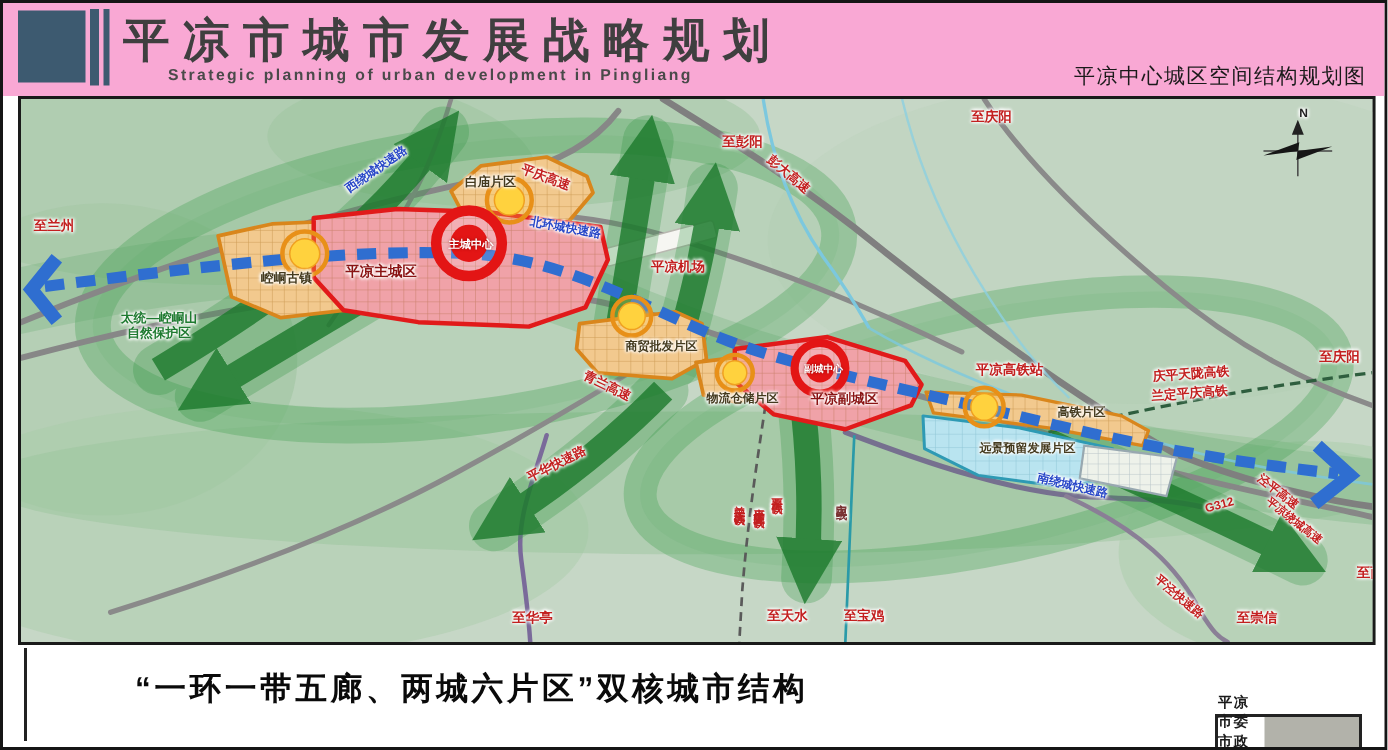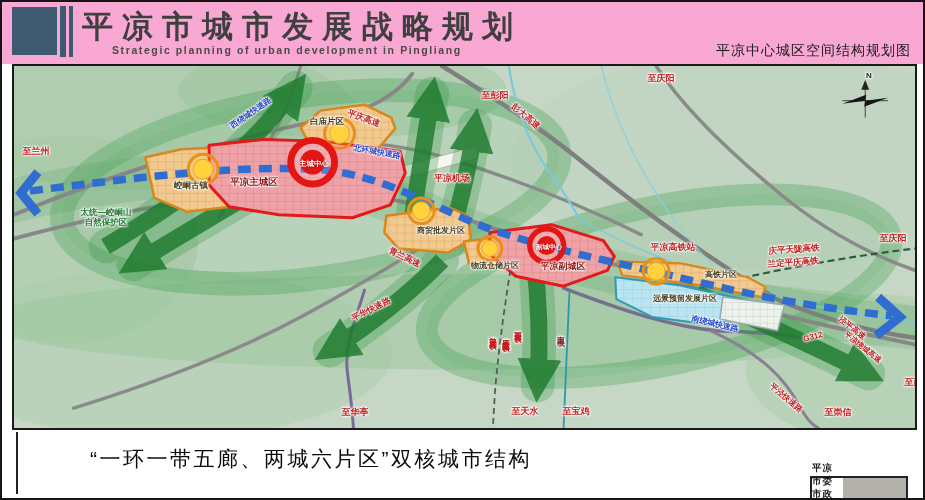--- a/index.html
+++ b/index.html
@@ -27,21 +27,21 @@
   .t-red{color:#c32020}
   .t-blue{color:#2847c8}
   .t-green{color:#1e7a30;white-space:pre-line;text-align:center;}
   .t-district{color:#443a1e;font-weight:700}
   .t-city{color:#8a1414;font-weight:700}
   .t-core{color:#fff;font-weight:700;text-shadow:0 0 2px rgba(120,0,0,.8);}
   .t-maroon{color:#7a3232}
   .t-dark{color:#222}
   .vertical{writing-mode:vertical-rl;letter-spacing:1px;}
   
-  .footer-caption{position:absolute;left:88px;top:443px;font-size:21px;font-weight:normal;color:#0a0a0a;
+  .footer-caption{position:absolute;left:88px;top:443px;font-size:21px;font-weight:bold;color:#0a0a0a;
                   letter-spacing:2.5px;white-space:nowrap;}
   .footer-tick{position:absolute;left:14px;top:430px;width:2px;height:62px;background:#222;}
   .credit-box{position:absolute;left:808px;top:430px;width:98px;height:62px;border:2px solid #222;
               box-sizing:border-box;display:flex;flex-direction:row;margin-top:44px;}
   .credit-top{height:20px;background:#fff;display:flex;align-items:center;justify-content:center;
               font-size:9.5px;font-weight:bold;color:#1a1a1a;letter-spacing:1px;}
   .credit-num{flex:1;background:#b2b2aa;display:flex;align-items:center;justify-content:center;
               font-family:"Liberation Serif","DejaVu Serif",serif;font-size:26px;font-weight:bold;color:#2c4a6b;padding-left:37px;}
 </style>
 </head>

